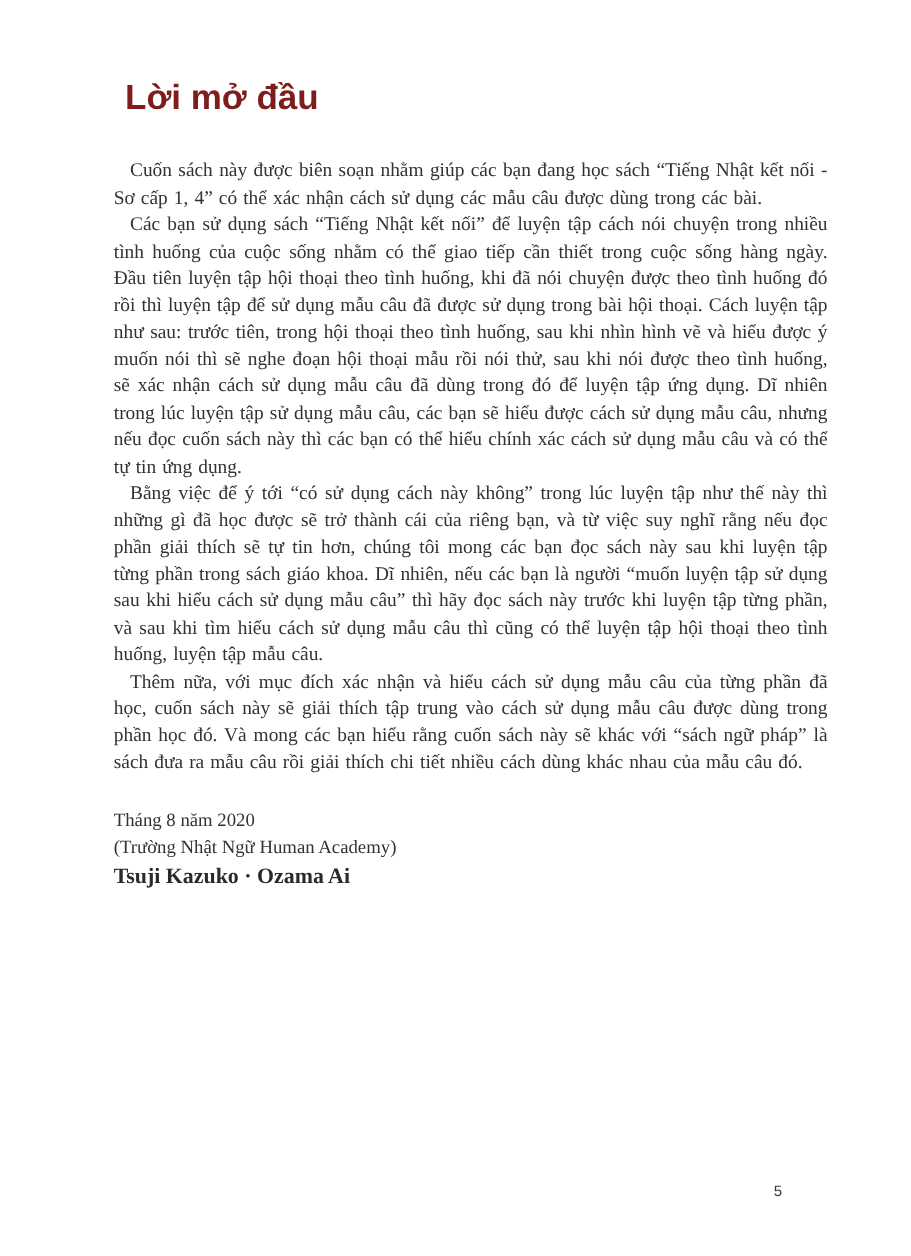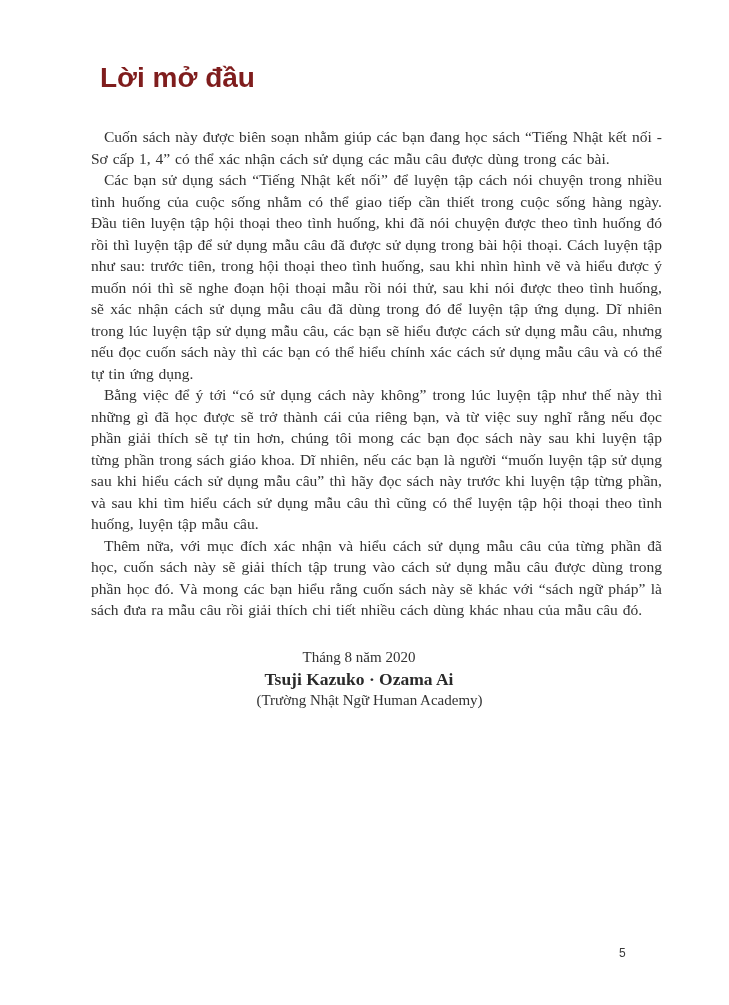--- a/index.html
+++ b/index.html
@@ -37,21 +37,21 @@
     padding: 0;
     font-size: 15.5px;
     line-height: 21.5px;
     text-align: justify;
     text-indent: 13px;
     color: #323232;
     word-spacing: 1px;
   }
   .signature {
     margin-top: 26px;
-    text-align: center;
+    text-align: left;
     color: #323232;
   }
   .sig-line {
     display: block;
   }
   .sig-date {
     font-size: 15px;
     line-height: 21px;
     padding-right: 35px;
   }
@@ -85,19 +85,19 @@
 
   <div class="body-text">
     <p>Cuốn sách này được biên soạn nhằm giúp các bạn đang học sách “Tiếng Nhật kết nối - Sơ cấp 1, 4” có thể xác nhận cách sử dụng các mẫu câu được dùng trong các bài.</p>
     <p>Các bạn sử dụng sách “Tiếng Nhật kết nối” để luyện tập cách nói chuyện trong nhiều tình huống của cuộc sống nhằm có thể giao tiếp cần thiết trong cuộc sống hàng ngày. Đầu tiên luyện tập hội thoại theo tình huống, khi đã nói chuyện được theo tình huống đó rồi thì luyện tập để sử dụng mẫu câu đã được sử dụng trong bài hội thoại. Cách luyện tập như sau: trước tiên, trong hội thoại theo tình huống, sau khi nhìn hình vẽ và hiểu được ý muốn nói thì sẽ nghe đoạn hội thoại mẫu rồi nói thử, sau khi nói được theo tình huống, sẽ xác nhận cách sử dụng mẫu câu đã dùng trong đó để luyện tập ứng dụng. Dĩ nhiên trong lúc luyện tập sử dụng mẫu câu, các bạn sẽ hiểu được cách sử dụng mẫu câu, nhưng nếu đọc cuốn sách này thì các bạn có thể hiểu chính xác cách sử dụng mẫu câu và có thể tự tin ứng dụng.</p>
     <p>Bằng việc để ý tới “có sử dụng cách này không” trong lúc luyện tập như thế này thì những gì đã học được sẽ trở thành cái của riêng bạn, và từ việc suy nghĩ rằng nếu đọc phần giải thích sẽ tự tin hơn, chúng tôi mong các bạn đọc sách này sau khi luyện tập từng phần trong sách giáo khoa. Dĩ nhiên, nếu các bạn là người “muốn luyện tập sử dụng sau khi hiểu cách sử dụng mẫu câu” thì hãy đọc sách này trước khi luyện tập từng phần, và sau khi tìm hiểu cách sử dụng mẫu câu thì cũng có thể luyện tập hội thoại theo tình huống, luyện tập mẫu câu.</p>
     <p>Thêm nữa, với mục đích xác nhận và hiểu cách sử dụng mẫu câu của từng phần đã học, cuốn sách này sẽ giải thích tập trung vào cách sử dụng mẫu câu được dùng trong phần học đó. Và mong các bạn hiểu rằng cuốn sách này sẽ khác với “sách ngữ pháp” là sách đưa ra mẫu câu rồi giải thích chi tiết nhiều cách dùng khác nhau của mẫu câu đó.</p>
   </div>
 
   <div class="signature">
     <span class="sig-line sig-date">Tháng 8 năm 2020</span>
+    <span class="sig-line sig-affiliation">(Trường Nhật Ngữ Human Academy)</span>
     <span class="sig-line sig-authors">Tsuji Kazuko · Ozama Ai</span>
-    <span class="sig-line sig-affiliation">(Trường Nhật Ngữ Human Academy)</span>
   </div>
 
 </div>
 
 <div class="page-number">5</div>
 
 </body></html>

